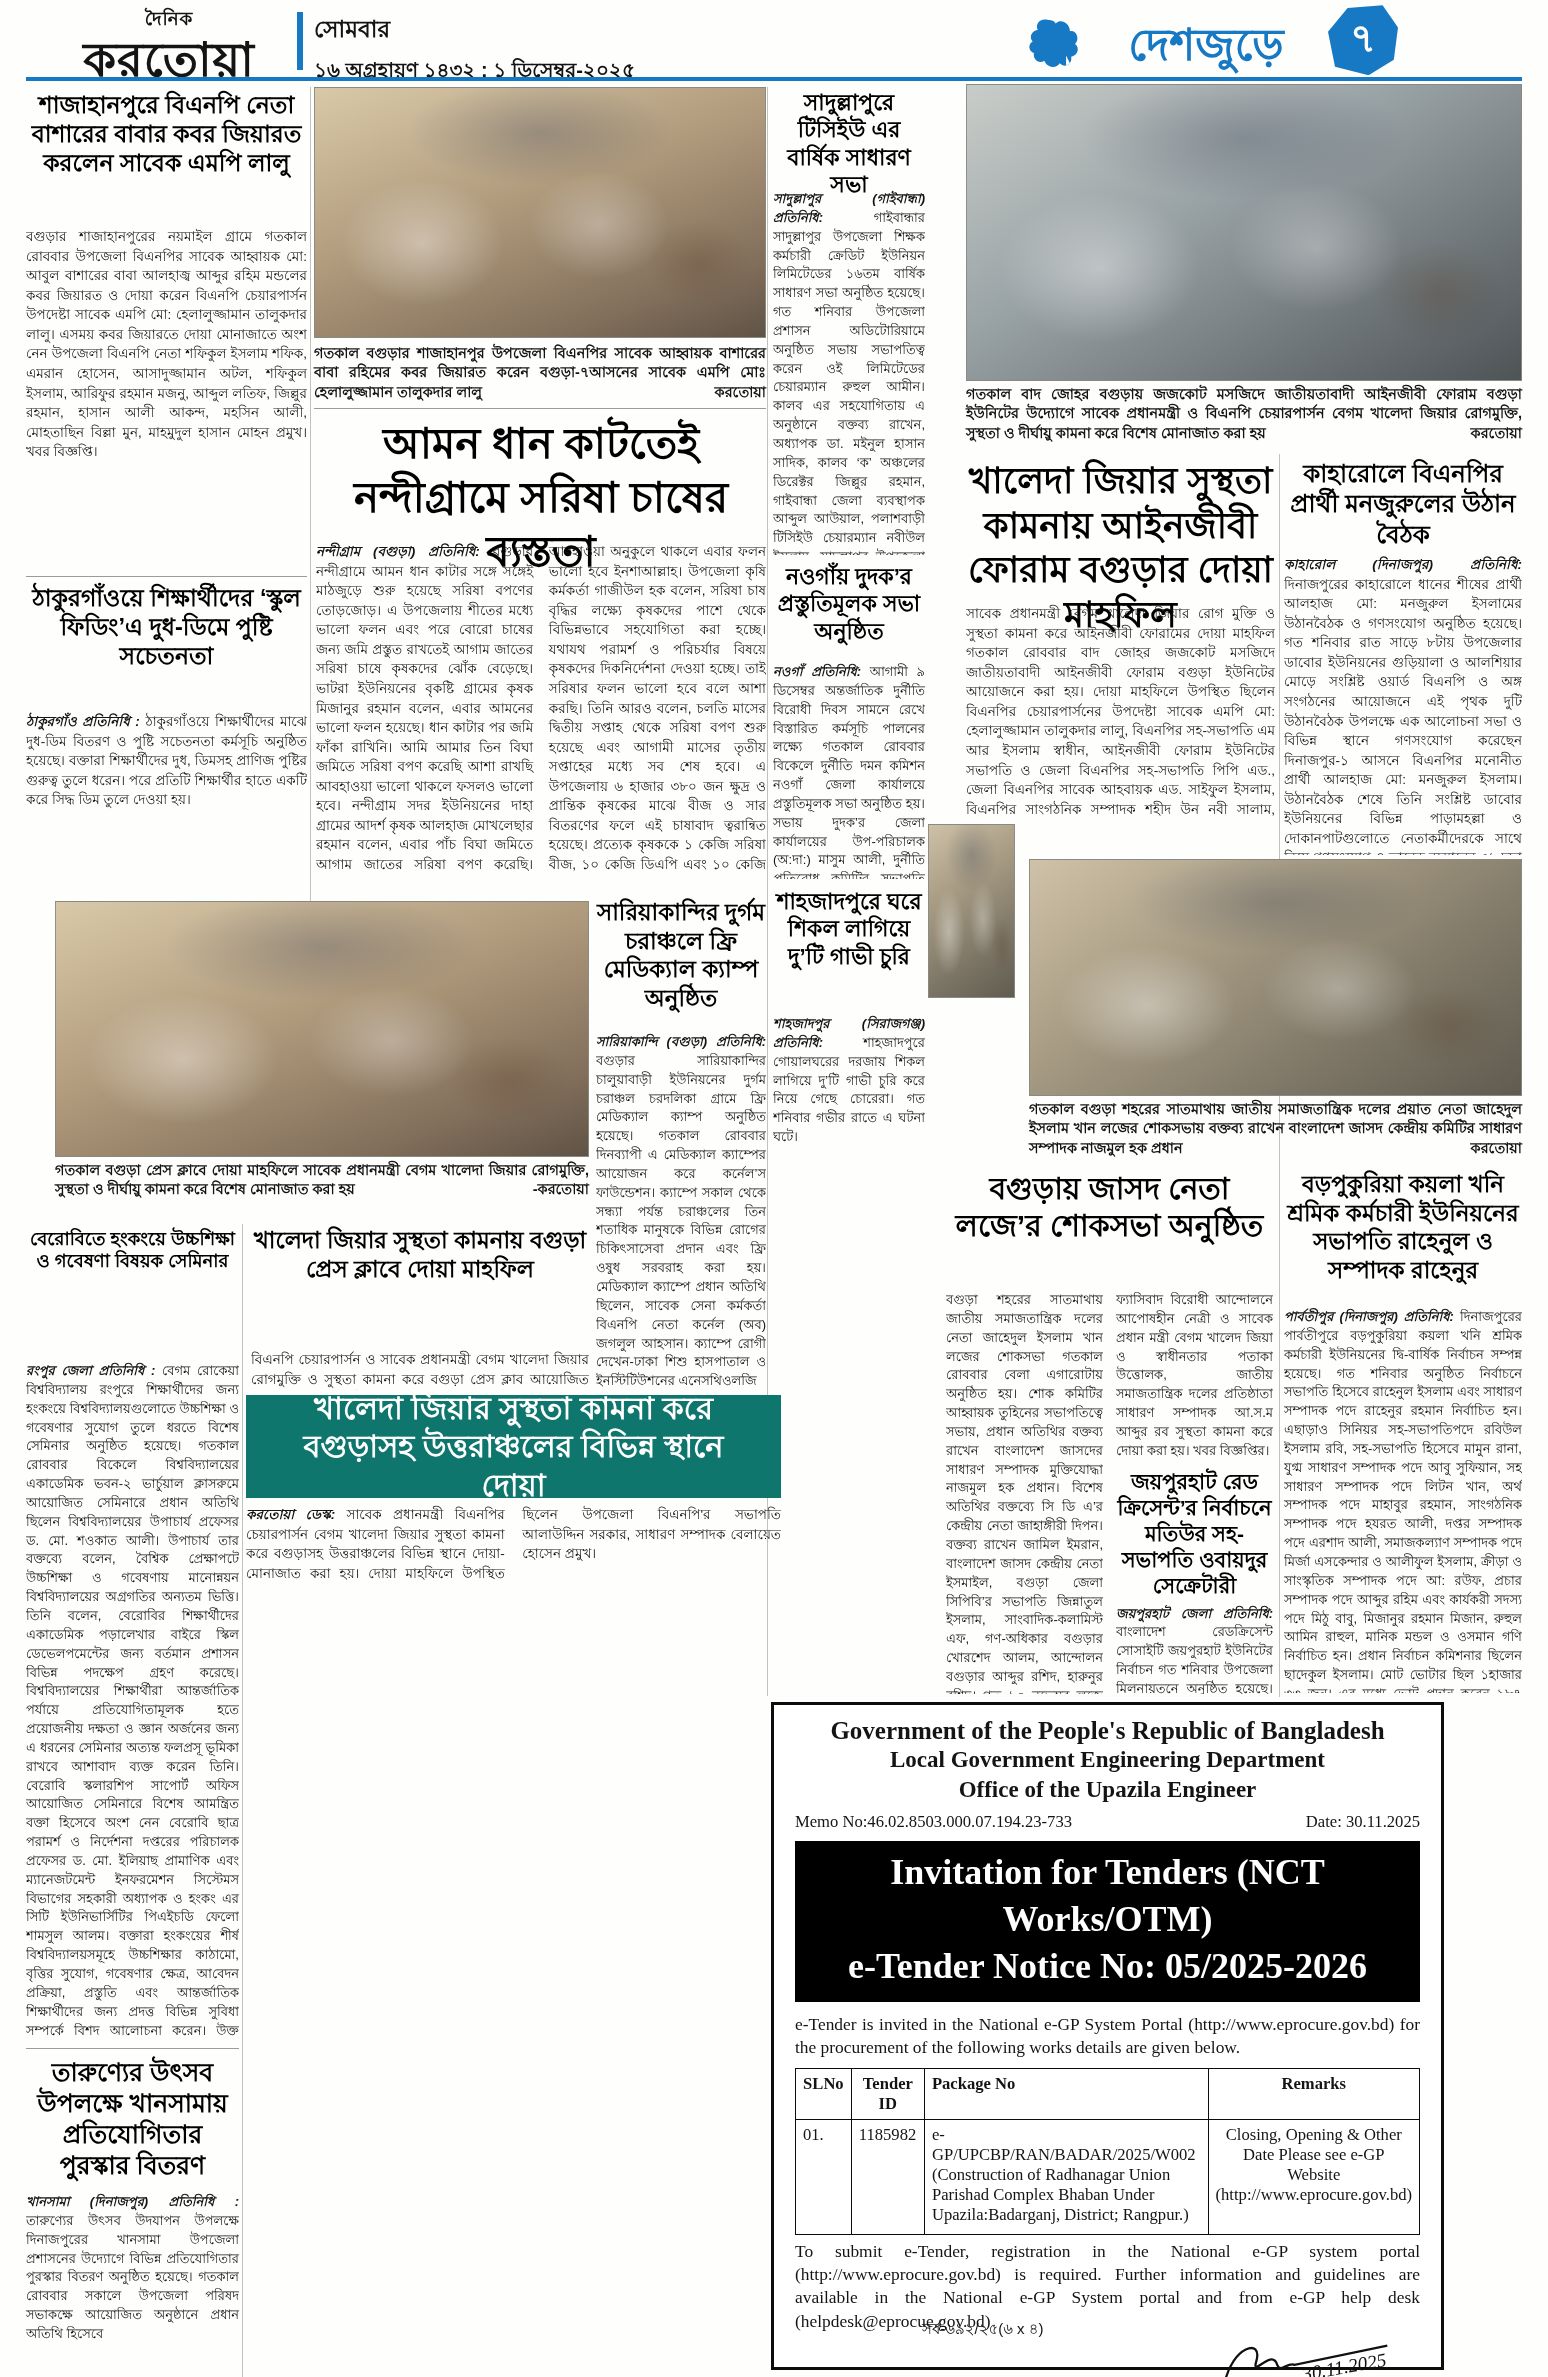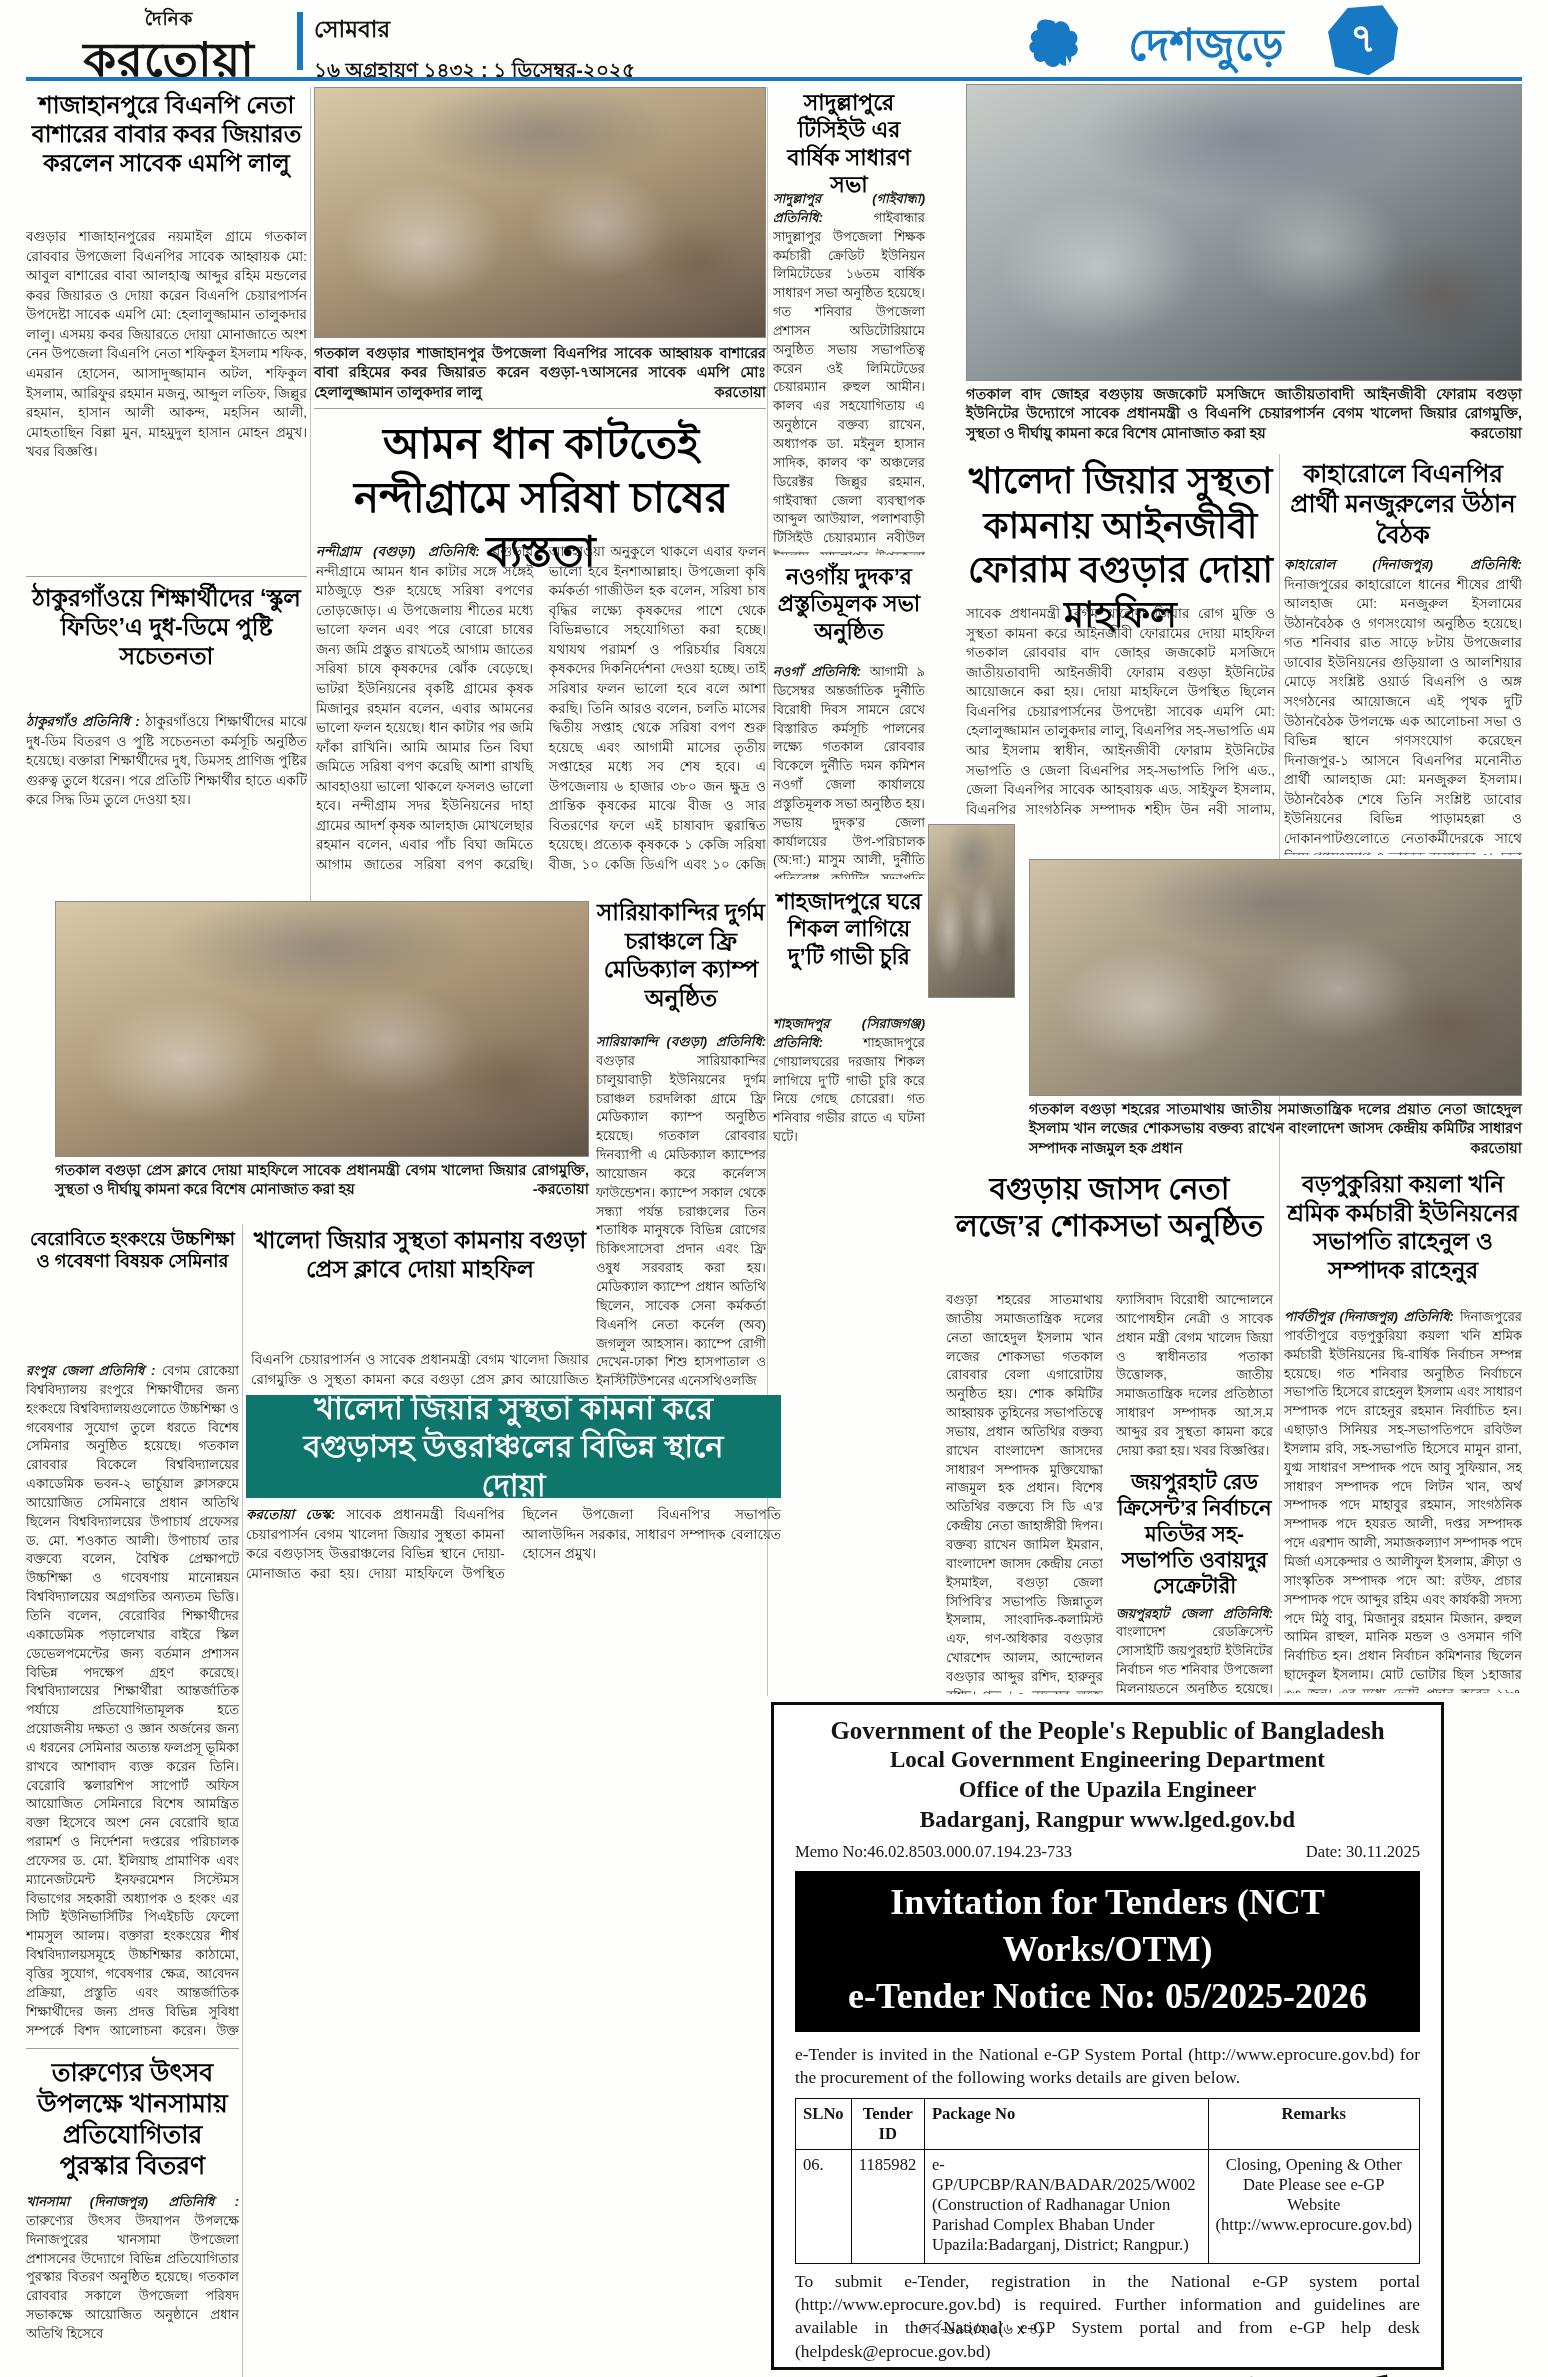--- a/index.html
+++ b/index.html
@@ -180,40 +180,39 @@
   <div class="abs bodytx" style="left:246px;top:1505px;width:535px;height:862px;column-count:2;column-gap:17.4px;font-size:13.5px;">
     <span class="byline">করতোয়া ডেস্ক:</span>
     <span>সাবেক প্রধানমন্ত্রী বিএনপির চেয়ারপার্সন বেগম খালেদা জিয়ার সুস্থতা কামনা করে বগুড়াসহ উত্তরাঞ্চলের বিভিন্ন স্থানে দোয়া-মোনাজাত করা হয়। দোয়া মাহফিলে উপস্থিত ছিলেন উপজেলা বিএনপি'র সভাপতি আলাউদ্দিন সরকার, সাধারণ সম্পাদক বেলায়েত হোসেন প্রমুখ।</span>
   </div>
 
   <div id="tender" class="abs" style="left:771px;top:1702px;width:673px;height:668px;box-sizing:border-box;">
     <div class="inner">
       <div class="gov1">Government of the People's Republic of Bangladesh</div>
       <div class="gov2">Local Government Engineering Department</div>
       <div class="gov2">Office of the Upazila Engineer</div>
-      <div class="gov2">Badarganj, Rangpur www.lged.gov.bd</div>
       <div class="memo-row">
         <span>Memo No:46.02.8503.000.07.194.23-733</span>
         <span>Date: 30.11.2025</span>
       </div>
       <div class="tband">
         <div class="l1">Invitation for Tenders (NCT Works/OTM)</div>
         <div class="l2">e-Tender Notice No: 05/2025-2026</div>
       </div>
       <div class="intro">e-Tender is invited in the National e-GP System Portal (http://www.eprocure.gov.bd) for the procurement of the following works details are given below.</div>
       <table class="ttab">
         <tbody>
             <tr>
           <th style="width:45px;">SLNo</th>
           <th style="width:73px;">Tender ID</th>
           <th style="width:375px;text-align:left;">Package No</th>
           <th>Remarks</th>
         </tr>
         <tr>
-          <td>06.</td>
+          <td>01.</td>
           <td>1185982</td>
           <td style="height:103px;">e-GP/UPCBP/RAN/BADAR/2025/W002 (Construction of Radhanagar Union Parishad Complex Bhaban Under Upazila:Badarganj, District; Rangpur.)</td>
           <td style="text-align:center;">Closing, Opening &amp; Other Date Please see e-GP Website (http://www.eprocure.gov.bd)</td>
         </tr>
       </tbody>
         </table>
       <div class="notes" style="margin-top:5.2px;">To submit e-Tender, registration in the National e-GP system portal (http://www.eprocure.gov.bd) is required. Further information and guidelines are available in the National e-GP System portal and from e-GP help desk (helpdesk@eprocue.gov.bd)</div>
       <div class="sig">
         <svg width="262" height="65" viewBox="0 0 300 74" style="font-size:20px">
           <path d="M96,54 C104,14 140,2 132,30 C126,50 150,14 156,34 C160,44 168,30 176,34 L282,12" stroke="#111" stroke-width="2.6" fill="none"></path>

